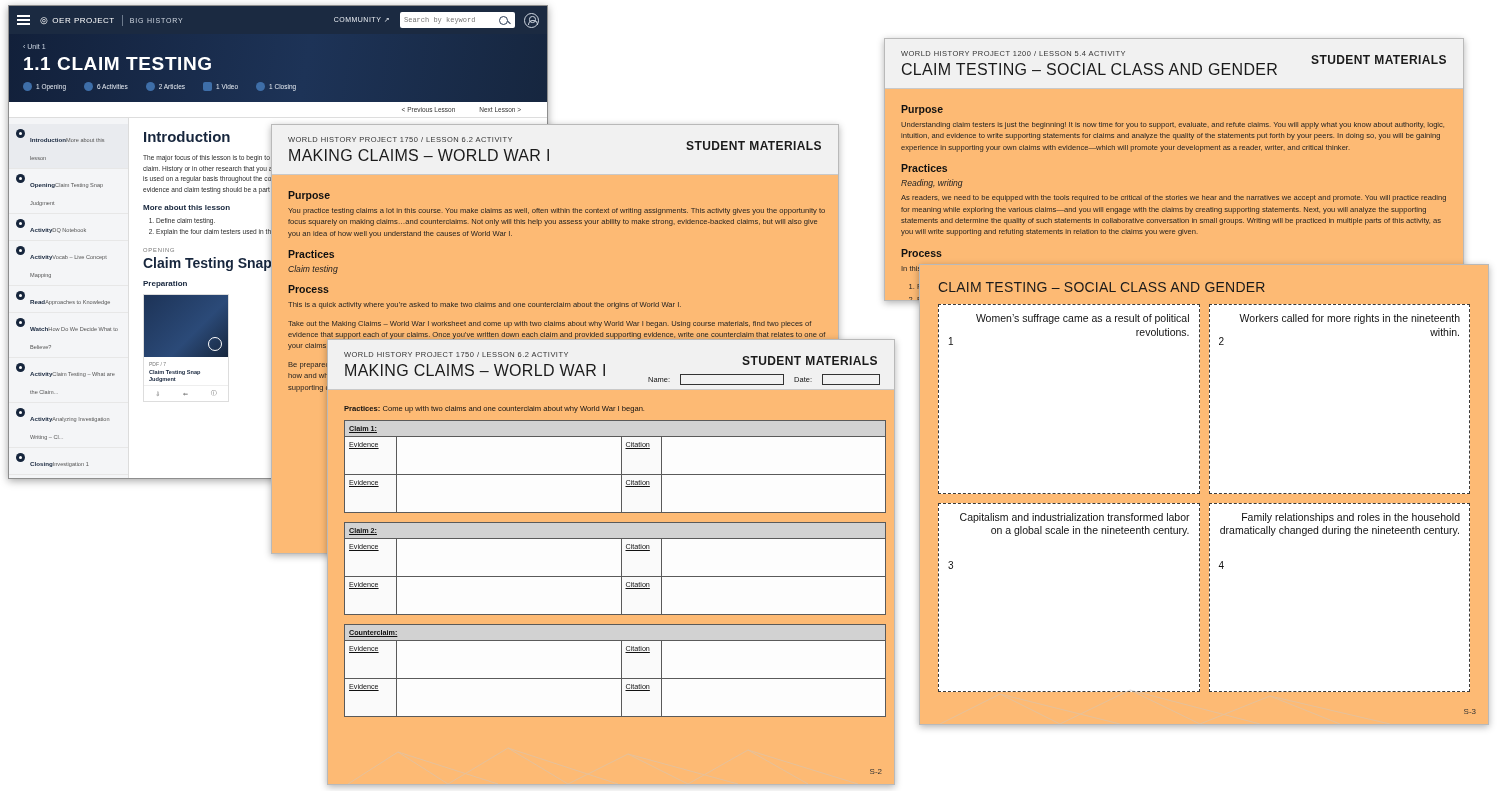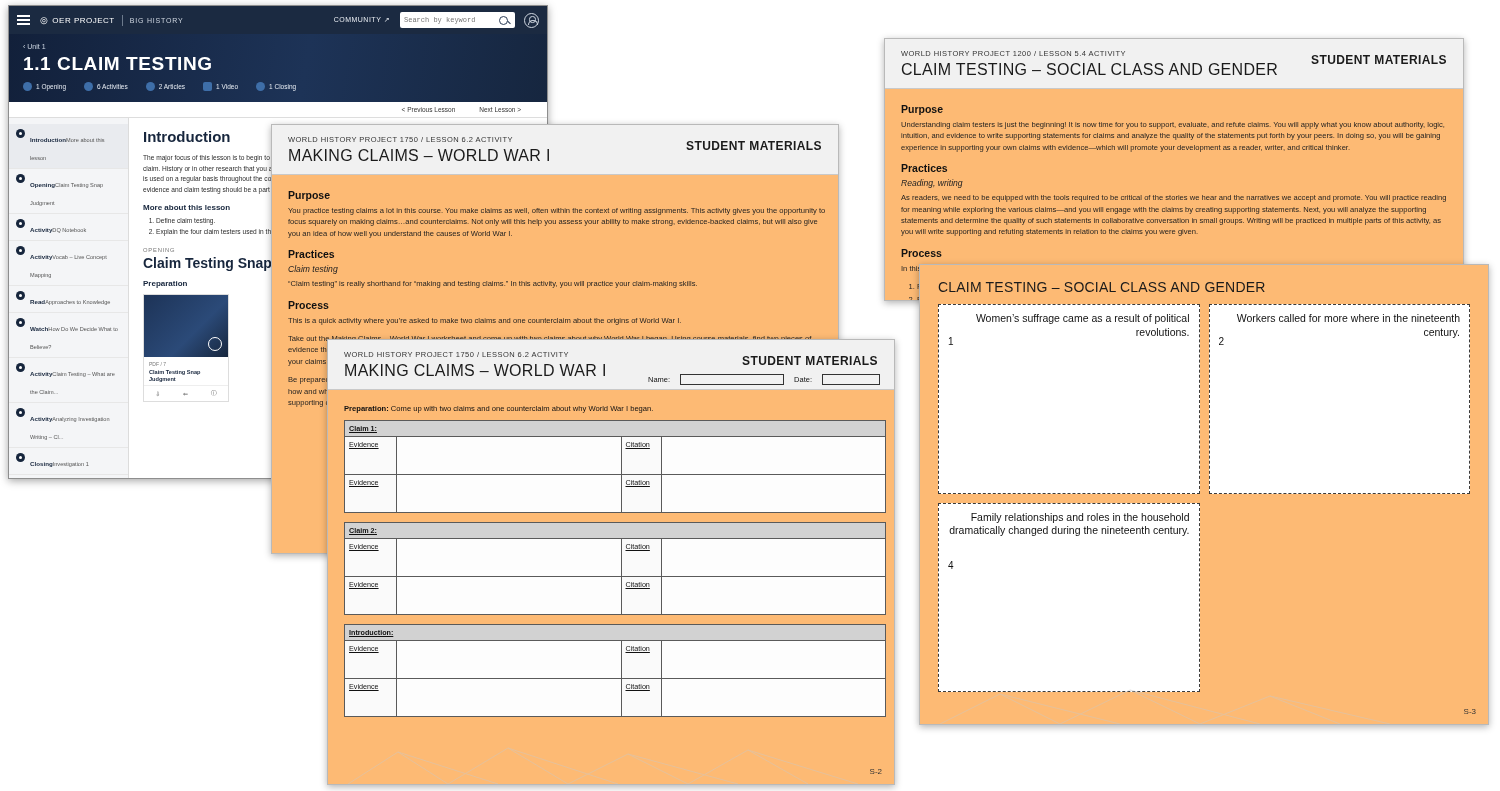--- a/index.html
+++ b/index.html
@@ -291,21 +291,20 @@
     <div class="doc-header">
       <div class="doc-kicker">WORLD HISTORY PROJECT 1750 / LESSON 6.2 ACTIVITY</div>
       <div class="doc-title">MAKING CLAIMS – WORLD WAR I</div>
       <div class="doc-student">STUDENT MATERIALS</div>
     </div>
     <div class="doc-body">
       <div class="sec-h first">Purpose</div>
       <div class="p">You practice testing claims a lot in this course. You make claims as well, often within the context of writing assignments. This activity gives you the opportunity to focus squarely on making claims…and counterclaims. Not only will this help you assess your ability to make strong, evidence-backed claims, but will also give you an idea of how well you understand the causes of World War I.</div>
       <div class="sec-h">Practices</div>
       <div class="sec-it">Claim testing</div>
-      <div class="p">“Claim testing” is really shorthand for “making and testing claims.” In this activity, you will practice your claim-making skills.</div>
       <div class="sec-h">Process</div>
       <div class="p">This is a quick activity where you’re asked to make two claims and one counterclaim about the origins of World War I.</div>
       <div class="p">Take out the Making Claims – World War I worksheet and come up with two claims about why World War I began. Using course materials, find two pieces of evidence that support each of your claims. Once you’ve written down each claim and provided supporting evidence, write one counterclaim that relates to one of your claims. You should also find two pieces of evidence to back up your counterclaim.</div>
       <div class="p">Be prepared to share your claims and counterclaim with the class. Be ready to explain how the evidence you found supports each claim, and how they relate to how and why World War I began. You should also be ready to discuss the claims and counterclaims made by your classmates, responding with your own supporting or refuting evidence.</div>
     </div>
     <svg class="wm" viewBox="0 0 568 42" preserveAspectRatio="none">
       <g stroke="#c9c9c9" fill="none" stroke-width="1">
         <path d="M100 42 L150 6 L200 42 M150 6 L250 42 M200 42 L260 14 L320 42 M260 14 L360 42 M320 42 L380 8 L440 42 M380 8 L470 42"></path>
       </g>
     </svg>
@@ -318,21 +317,21 @@
       <div class="doc-student">STUDENT MATERIALS</div>
       <div class="namerow">
         <span class="lbl">Name:</span>
         <span class="fld" style="width:104px"></span>
         <span class="lbl">Date:</span>
         <span class="fld" style="width:58px"></span>
       </div>
     </div>
     <div class="doc-body" style="padding-top:8px;">
       <div class="directions">
-        <b>Preparation:</b>
+        <b>Practices:</b>
         <span>Come up with two claims and one counterclaim about why World War I began.</span>
       </div>
 
       <table class="claims">
         <tbody>
             <tr>
               <td class="hdr" colspan="4">Claim 1:</td>
             </tr>
         <tr>
           <td class="lblcell">Evidence</td>
@@ -367,21 +366,21 @@
           <td class="citecell">Citation</td>
           <td class="fill"></td>
         </tr>
       </tbody>
         </table>
       <div class="spacer-row"></div>
 
       <table class="claims">
         <tbody>
             <tr>
-              <td class="hdr" colspan="4">Introduction:</td>
+              <td class="hdr" colspan="4">Counterclaim:</td>
             </tr>
         <tr>
           <td class="lblcell">Evidence</td>
           <td class="fill"></td>
           <td class="citecell">Citation</td>
           <td class="fill"></td>
         </tr>
         <tr>
           <td class="lblcell">Evidence</td>
           <td class="fill"></td>
@@ -401,22 +400,26 @@
 
   <div class="sheet" id="sheet4">
     <div class="card-area">
       <div class="s4title">CLAIM TESTING – SOCIAL CLASS AND GENDER</div>
       <div class="cardgrid">
         <div class="dcard">
           <div class="ctext">Women’s suffrage came as a result of political revolutions.</div>
           <div class="cnum">1</div>
         </div>
         <div class="dcard">
-          <div class="ctext">Workers called for more where in the nineteenth century.</div>
+          <div class="ctext">Workers called for more rights in the nineteenth within.</div>
           <div class="cnum">2</div>
+        </div>
+        <div class="dcard tall">
+          <div class="ctext">Capitalism and industrialization transformed labor on a global scale in the nineteenth century.</div>
+          <div class="cnum">3</div>
         </div>
         <div class="dcard tall">
           <div class="ctext">Family relationships and roles in the household dramatically changed during the nineteenth century.</div>
           <div class="cnum">4</div>
         </div>
       </div>
     </div>
     <svg class="wm" viewBox="0 0 570 42" preserveAspectRatio="none">
       <g stroke="#c9c9c9" fill="none" stroke-width="1">
         <path d="M20 42 L80 12 L140 42 M80 12 L200 42 M140 42 L210 8 L280 42 M210 8 L340 42 M280 42 L350 14 L420 42 M350 14 L470 42"></path>

